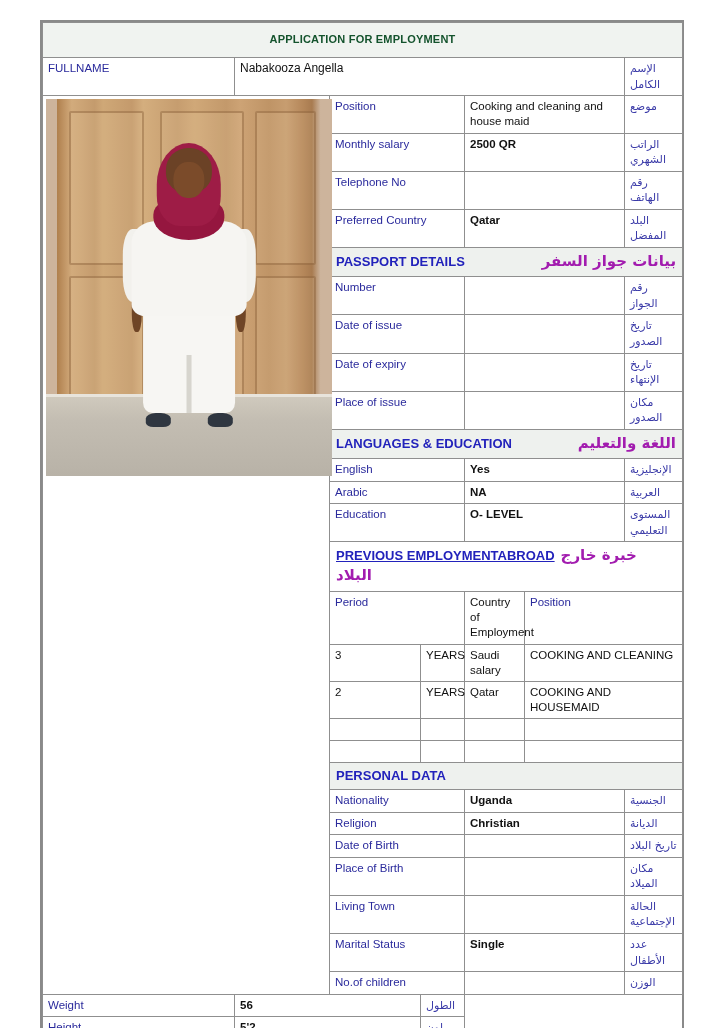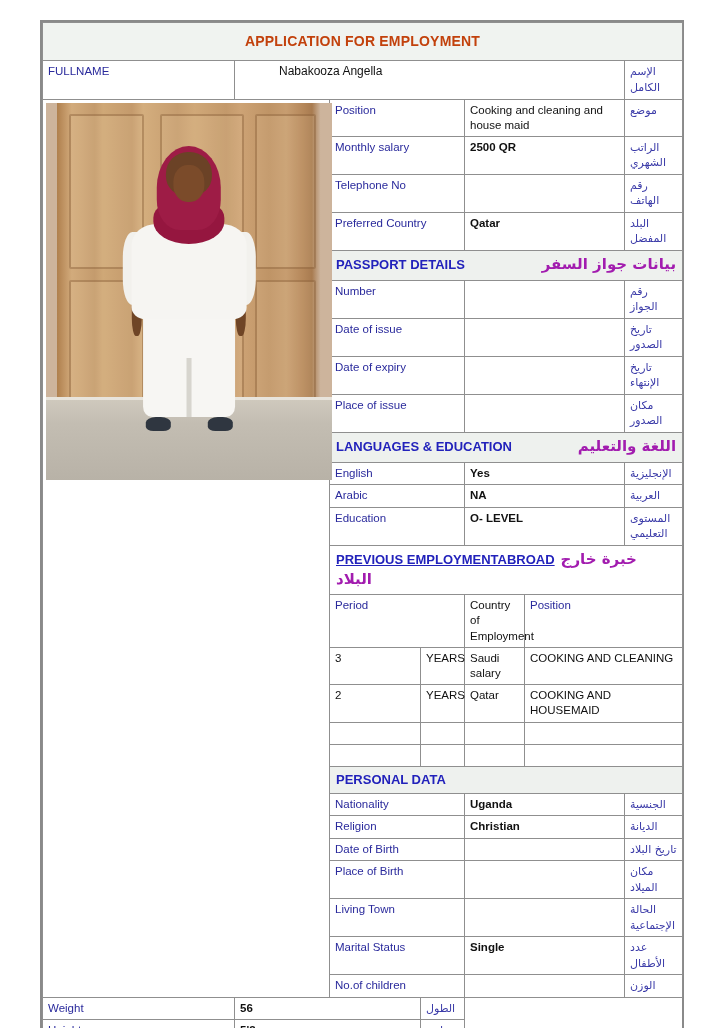--- a/index.html
+++ b/index.html
@@ -42,22 +42,22 @@
     line-height: 1.32;
     background: #fff;
   }
   
   .title-cell {
     text-align: center;
     padding: 9px 4px 10px 4px !important;
     background: #f0f3f0 !important;
   }
   .title-text {
-    color: #c2410c;
-    font-size: 14px;
+    color: #14532d;
+    font-size: 11px;
     font-weight: bold;
     letter-spacing: 0.2px;
   }
   
   .lbl {
     color: #2a2a9c;
     font-size: 11.5px;
   }
   .val {
     color: #111;
@@ -72,21 +72,20 @@
   }
   .ar {
     color: #3a3aa8;
     font-size: 11px;
     direction: rtl;
     font-family: "DejaVu Sans", sans-serif;
   }
   .fullname-val {
     color: #111;
     font-size: 12px;
-    margin-left: 39px;
   }
   
   .section {
     background: #eef1ee !important;
     padding: 4px 6px 5px 6px !important;
   }
   .section-inner {
     display: flex;
     align-items: baseline;
     justify-content: space-between;

